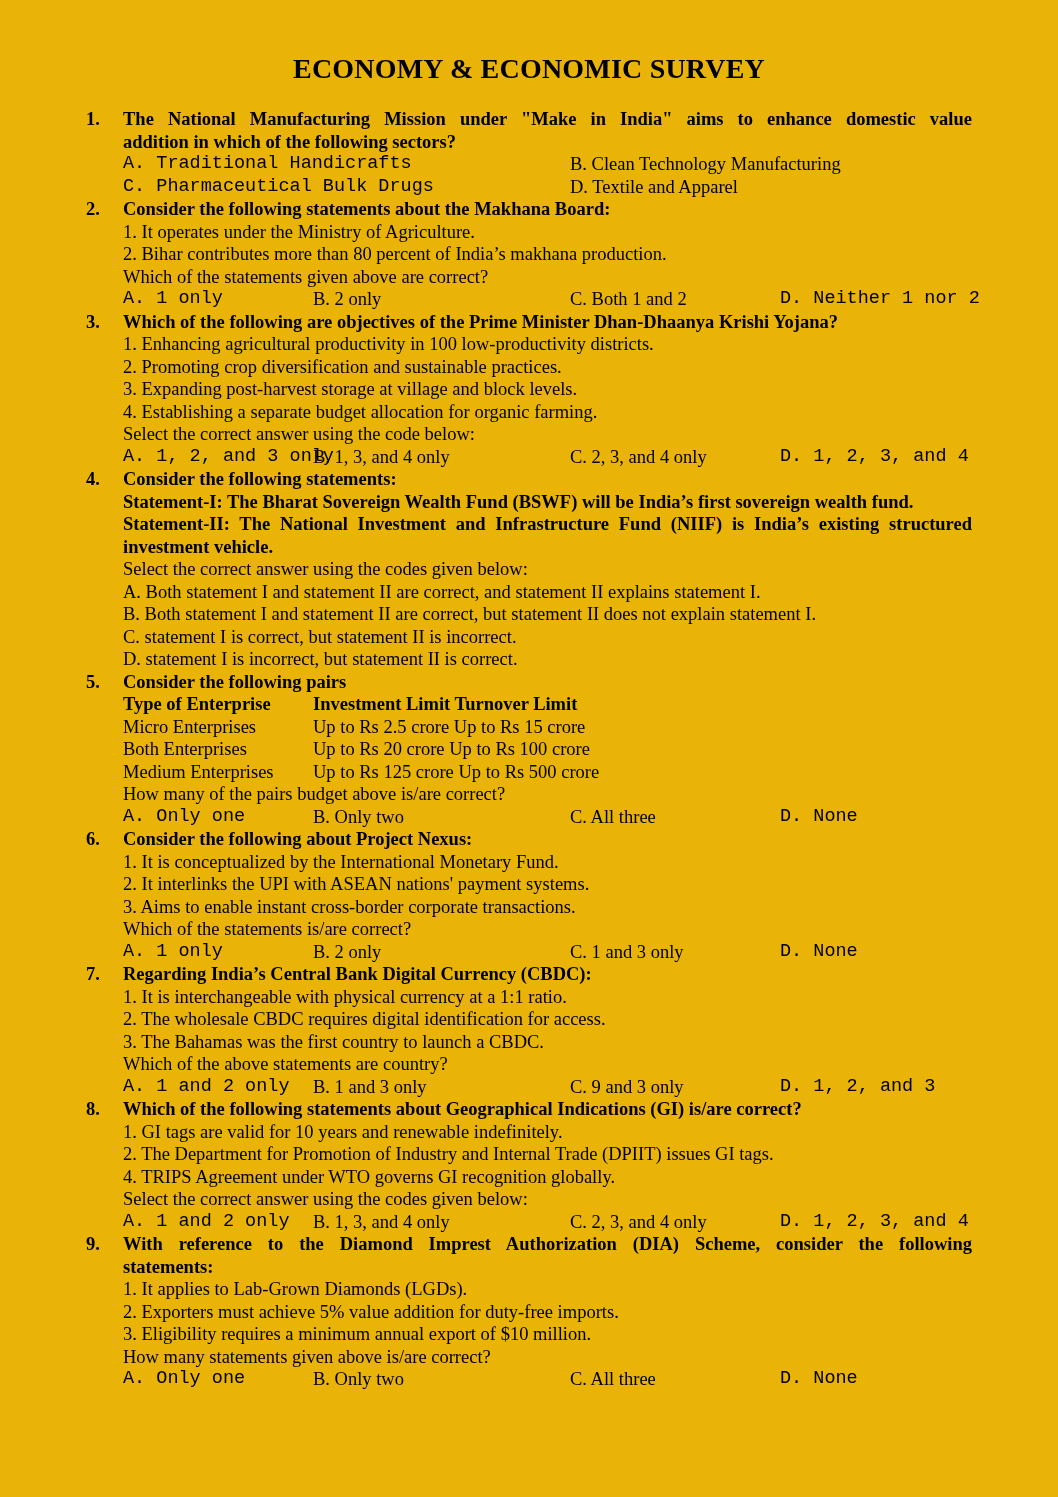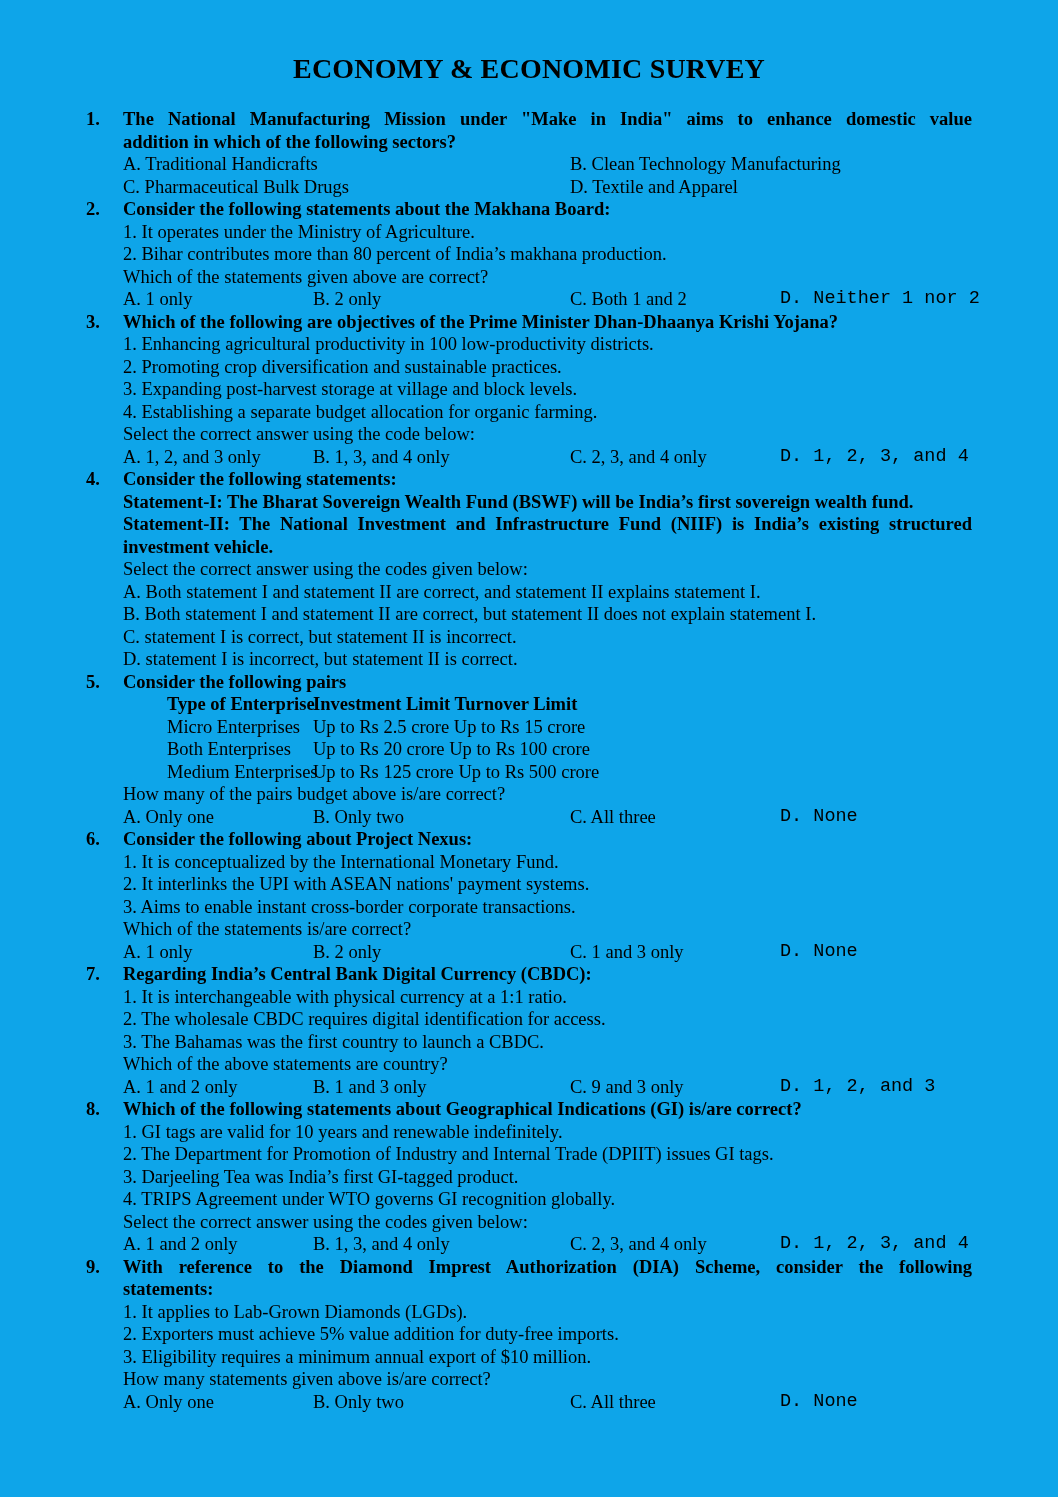--- a/index.html
+++ b/index.html
@@ -1,20 +1,20 @@
 <!DOCTYPE html>
 <html><head>
 <meta charset="utf-8">
 <style>
   html, body { margin: 0; padding: 0; background: #ffffff; }
   .page {
     position: relative;
     width: 1058px;
     height: 1497px;
-    background: #0ea5e9;
+    background: #eab308;
     overflow: hidden;
     box-sizing: border-box;
     padding: 52px 86px 0 86px;
     font-family: "Liberation Serif", "DejaVu Serif", serif;
     font-size: 18.5px;
     line-height: 22.5px;
     color: #000000;
   }
   .doc-title {
     text-align: center;
@@ -33,27 +33,27 @@
   .qbody { width: 849px; }
   .hline { font-weight: bold; white-space: nowrap; }
   .jline {
     white-space: normal;
     text-align: justify;
     text-align-last: justify;
   }
   .line { white-space: nowrap; }
   .optrow { position: relative; height: 22.5px; }
   .opt { position: absolute; top: 0; white-space: nowrap; }
-  .oA { left: 0; }
+  .oA { left: 0; font-family: Liberation Mono, monospace; }
   .oB { left: 190px; }
   .oC { left: 447px; }
   .oD { left: 657px; font-family: Liberation Mono, monospace; }
   .o2 { left: 447px; } 
   .pairrow { position: relative; height: 22.5px; }
-  .p1 { position: absolute; left: 0; white-space: nowrap; margin-left: 44px; }
+  .p1 { position: absolute; left: 0; white-space: nowrap; }
   .p2 { position: absolute; left: 190px; white-space: nowrap; }
   .bold { font-weight: bold; }
 </style>
 </head>
 <body>
 
 <div class="page">
 
   <div class="doc-title">ECONOMY &amp; ECONOMIC SURVEY</div>
 
@@ -185,21 +185,20 @@
       </div>
     </div>
   </div>
 
   <div class="q">
     <div class="qnum">8.</div>
     <div class="qbody">
       <div class="hline">Which of the following statements about Geographical Indications (GI) is/are correct?</div>
       <div class="line">1. GI tags are valid for 10 years and renewable indefinitely.</div>
       <div class="line">2. The Department for Promotion of Industry and Internal Trade (DPIIT) issues GI tags.</div>
-      <div class="line">3. Darjeeling Tea was India’s first GI-tagged product.</div>
       <div class="line">4. TRIPS Agreement under WTO governs GI recognition globally.</div>
       <div class="line">Select the correct answer using the codes given below:</div>
       <div class="optrow">
         <span class="opt oA">A. 1 and 2 only</span>
         <span class="opt oB">B. 1, 3, and 4 only</span>
         <span class="opt oC">C. 2, 3, and 4 only</span>
         <span class="opt oD">D. 1, 2, 3, and 4</span>
       </div>
     </div>
   </div>

